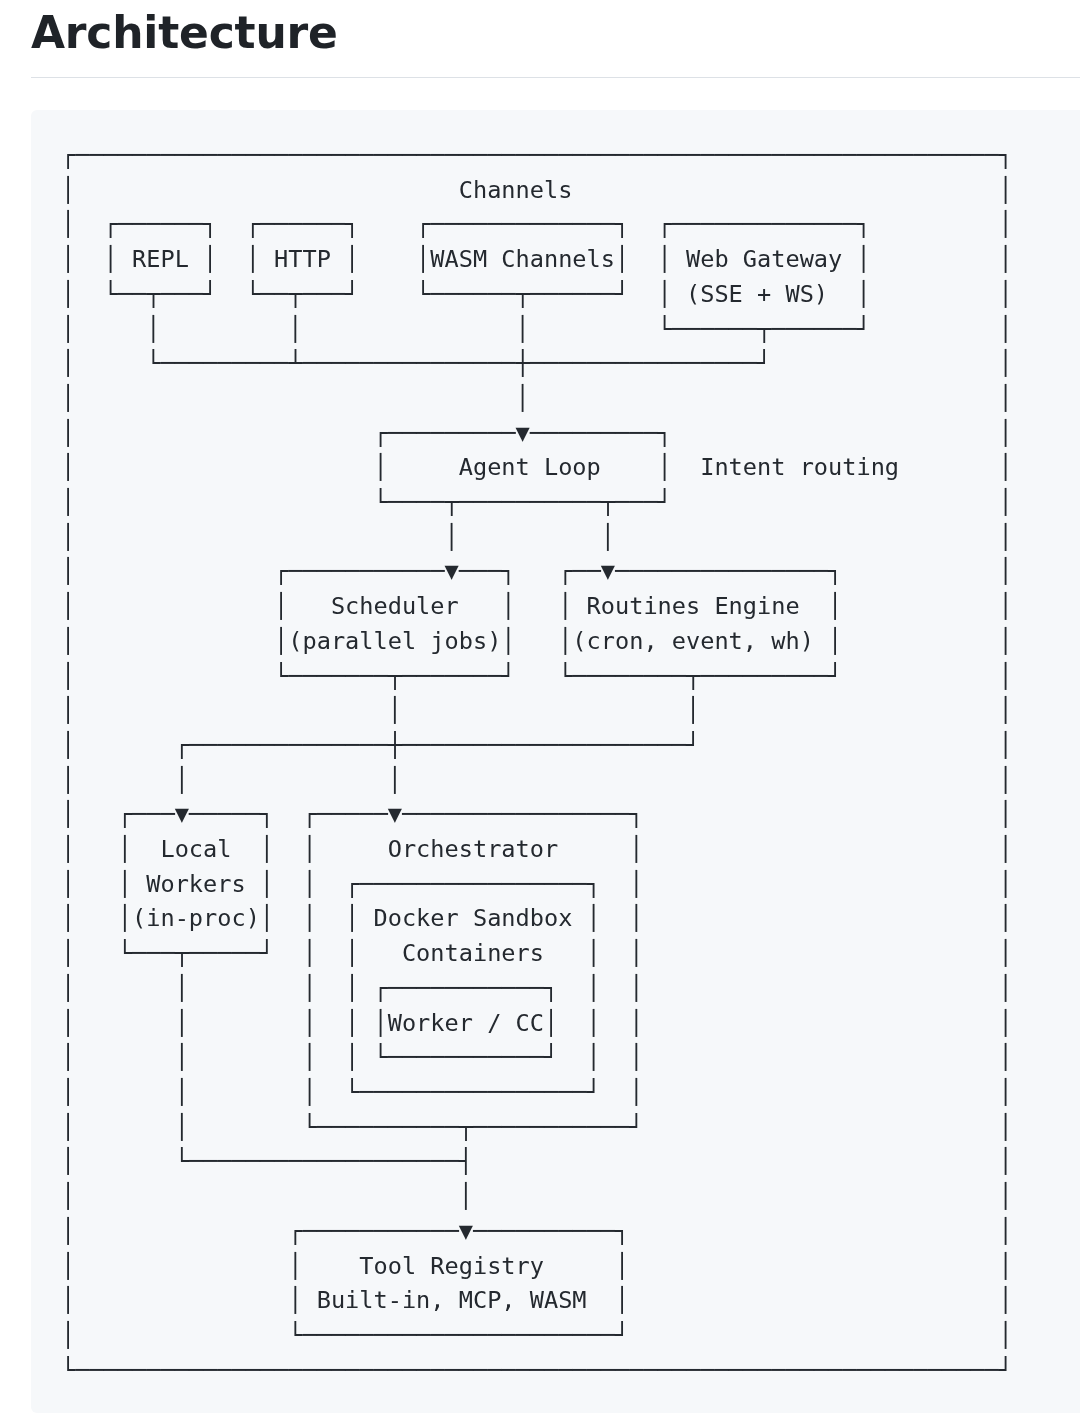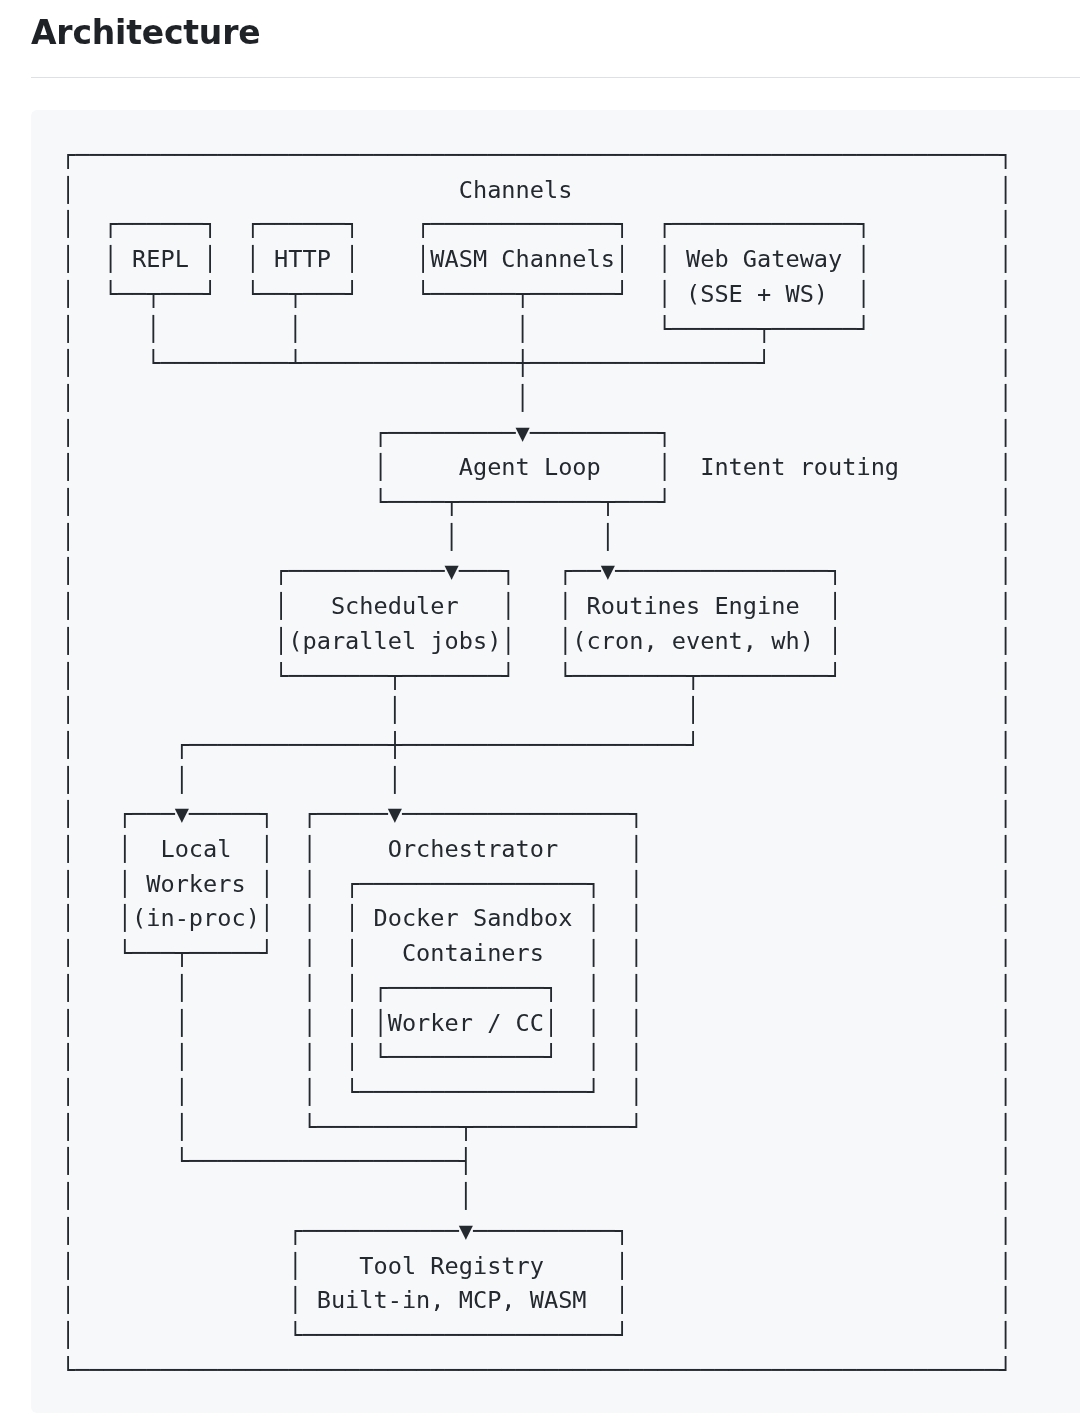--- a/index.html
+++ b/index.html
@@ -5,21 +5,21 @@
   html, body { margin: 0; padding: 0; background: #ffffff; }
   body { font-family: "DejaVu Sans", "Liberation Sans", sans-serif; }
   .md {
     padding: 12px 0 8px 31px;
     overflow: hidden;
   }
   .page-title {
     margin: 0;
     padding-bottom: 24px;
     font-family: "DejaVu Sans", "Liberation Sans", sans-serif;
-    font-size: 33px;
+    font-size: 44px;
     line-height: 41px;
     font-weight: 700;
     letter-spacing: -0.2px;
     color: #1f2328;
     border-bottom: 1px solid #dde1e6;
   }
   .code-block {
     margin: 32px -30px 0 0;
     padding: 28px 16px 26px 30px;
     background: #f6f8fa;

